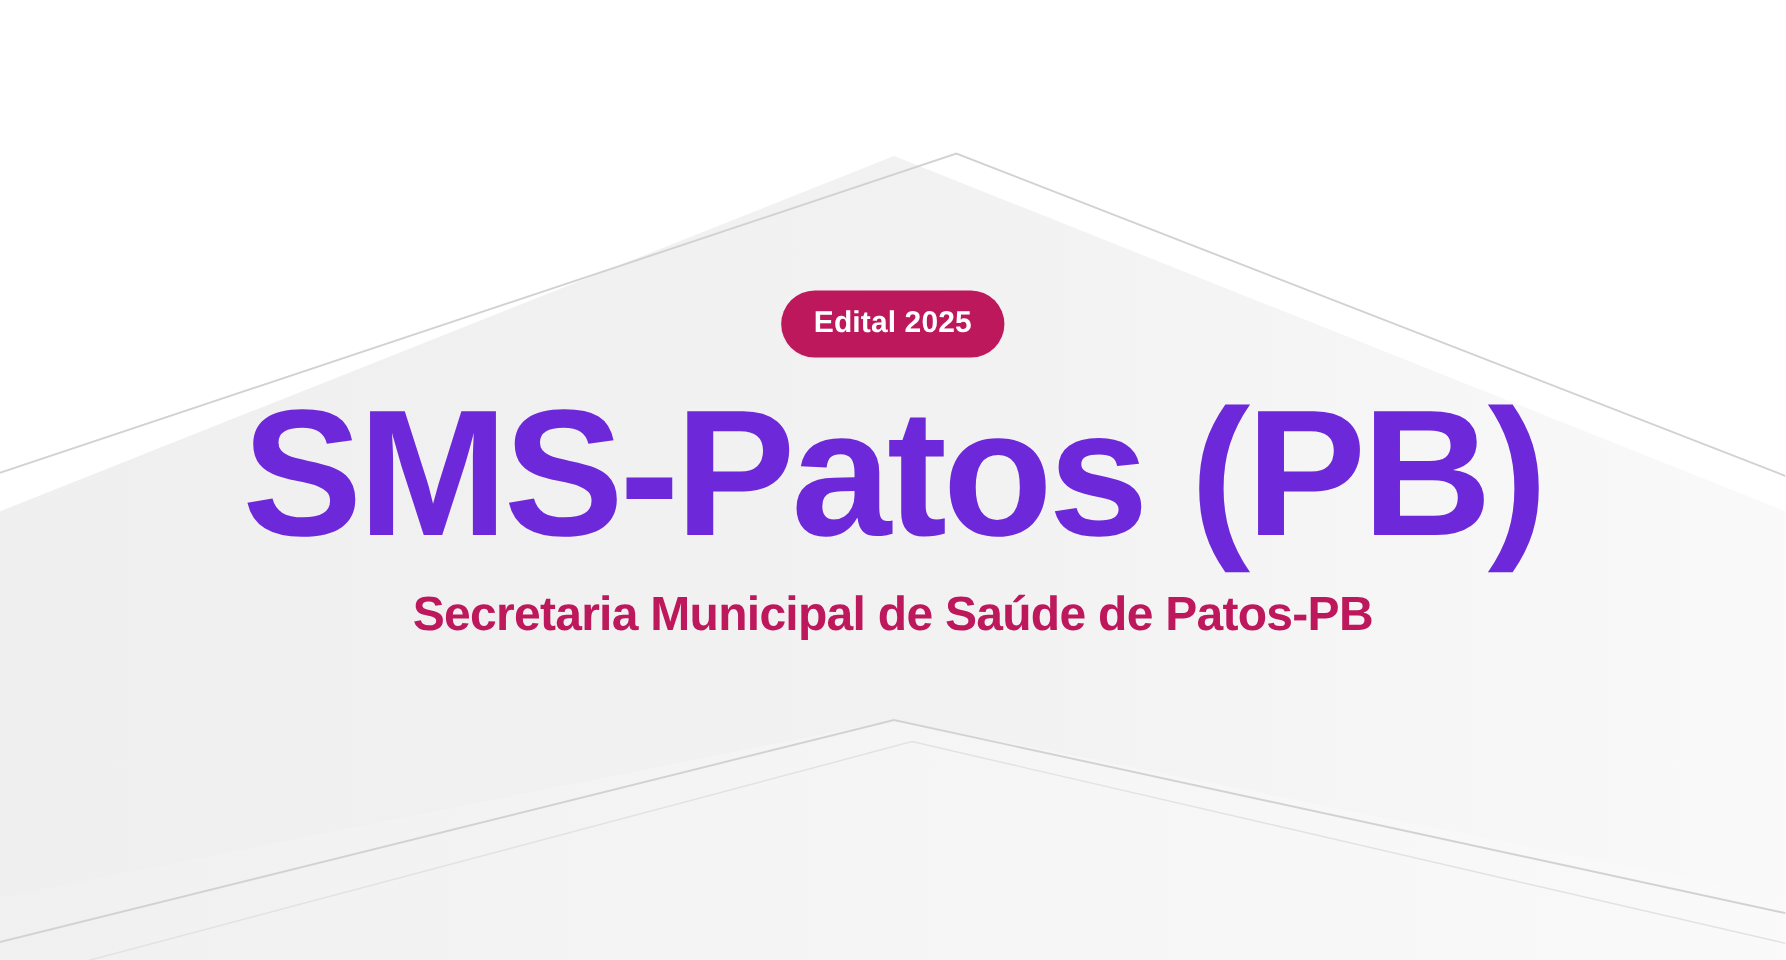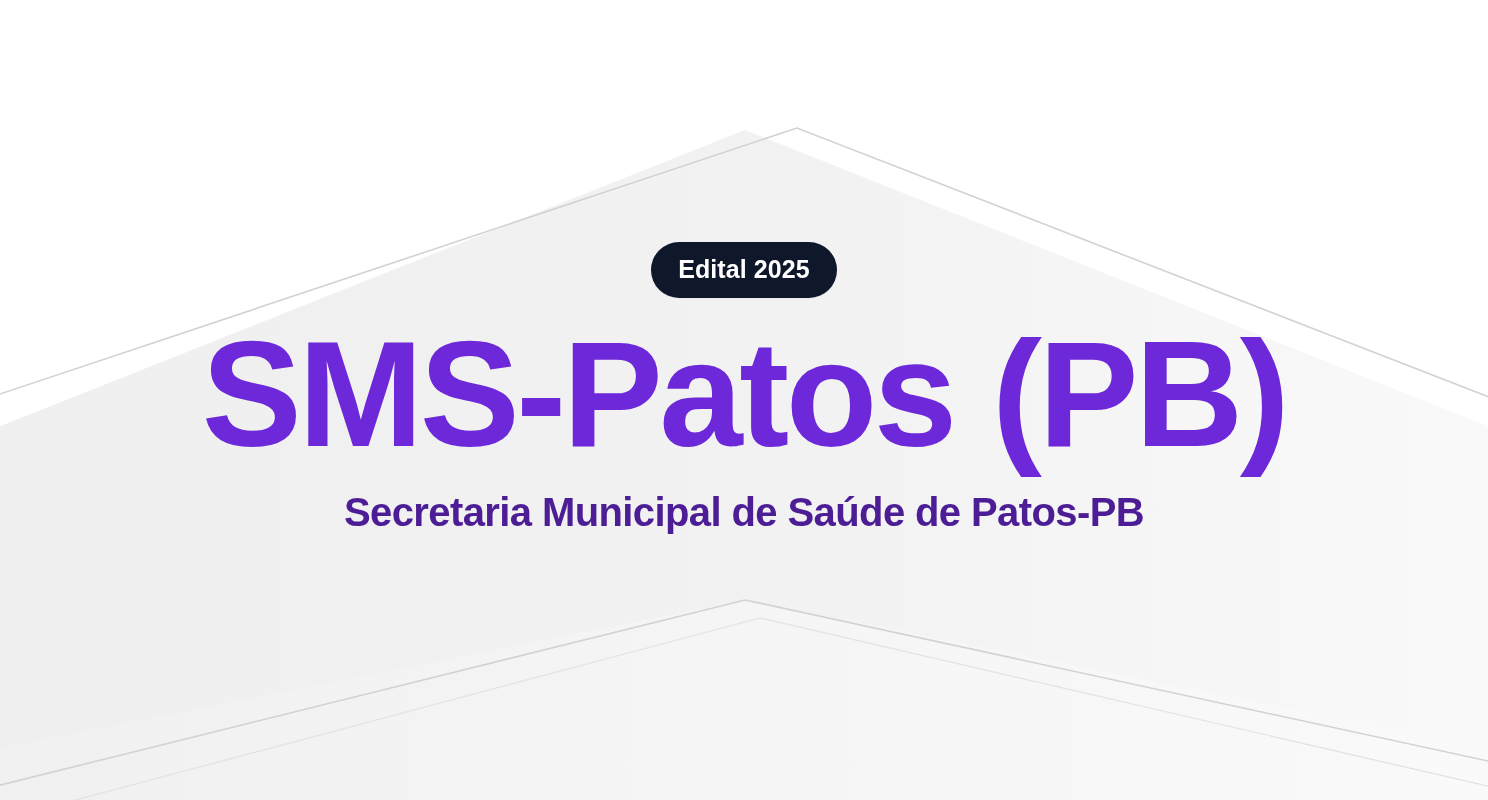--- a/index.html
+++ b/index.html
@@ -32,21 +32,21 @@
     inset: 0;
     display: flex;
     flex-direction: column;
     align-items: center;
     justify-content: flex-start;
     z-index: 5;
   }
 
   .badge {
     margin-top: 242px;
-    background: #0f172a;
+    background: #be185d;
     color: #ffffff;
     font-size: 25px;
     font-weight: 700;
     letter-spacing: 0.1px;
     line-height: 1;
     padding: 15px 27px 16px 27px;
     border-radius: 999px;
     display: inline-block;
     white-space: nowrap;
     box-shadow: 0 1px 2px rgba(0,0,0,0.04);
@@ -62,21 +62,21 @@
     line-height: 1.05;
     white-space: nowrap;
     font-stretch: condensed;
   }
 
   .subtitle {
     margin: 4px;
     margin-top: 16px;
     font-size: 40px;
     font-weight: 700;
-    color: #4c1d95;
+    color: #be185d;
     letter-spacing: -0.6px;
     line-height: 1.1;
     white-space: nowrap;
   }
 </style>
 </head>
 <body>
 
 <div class="banner">
 

